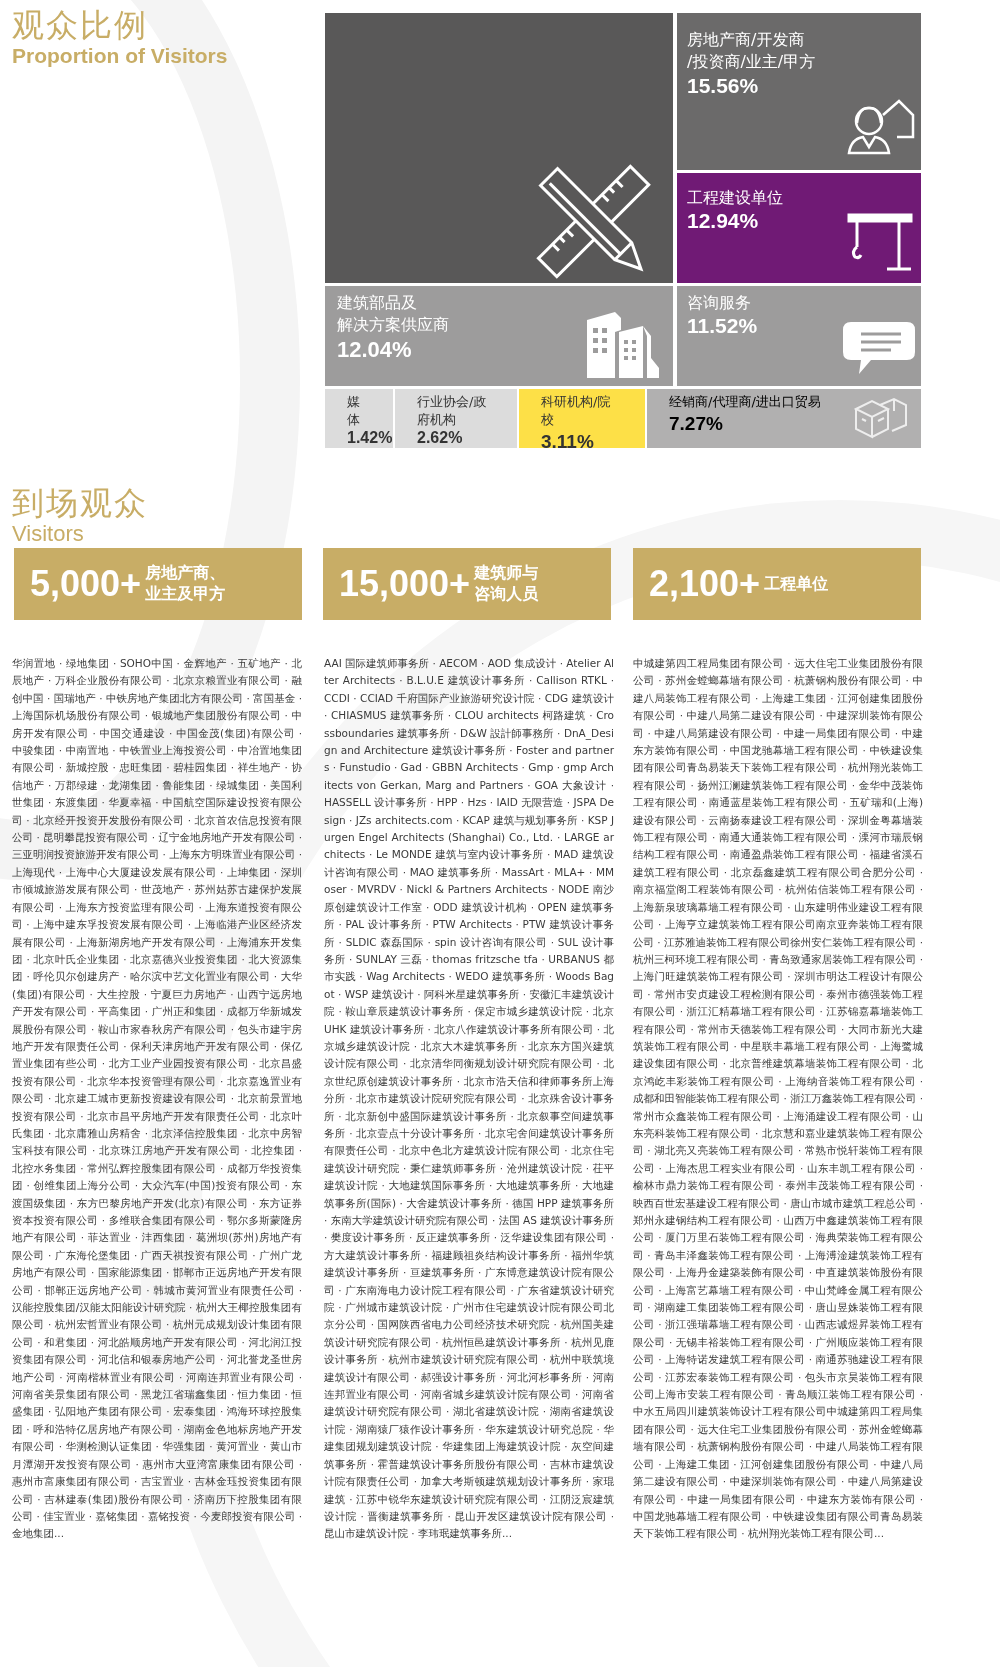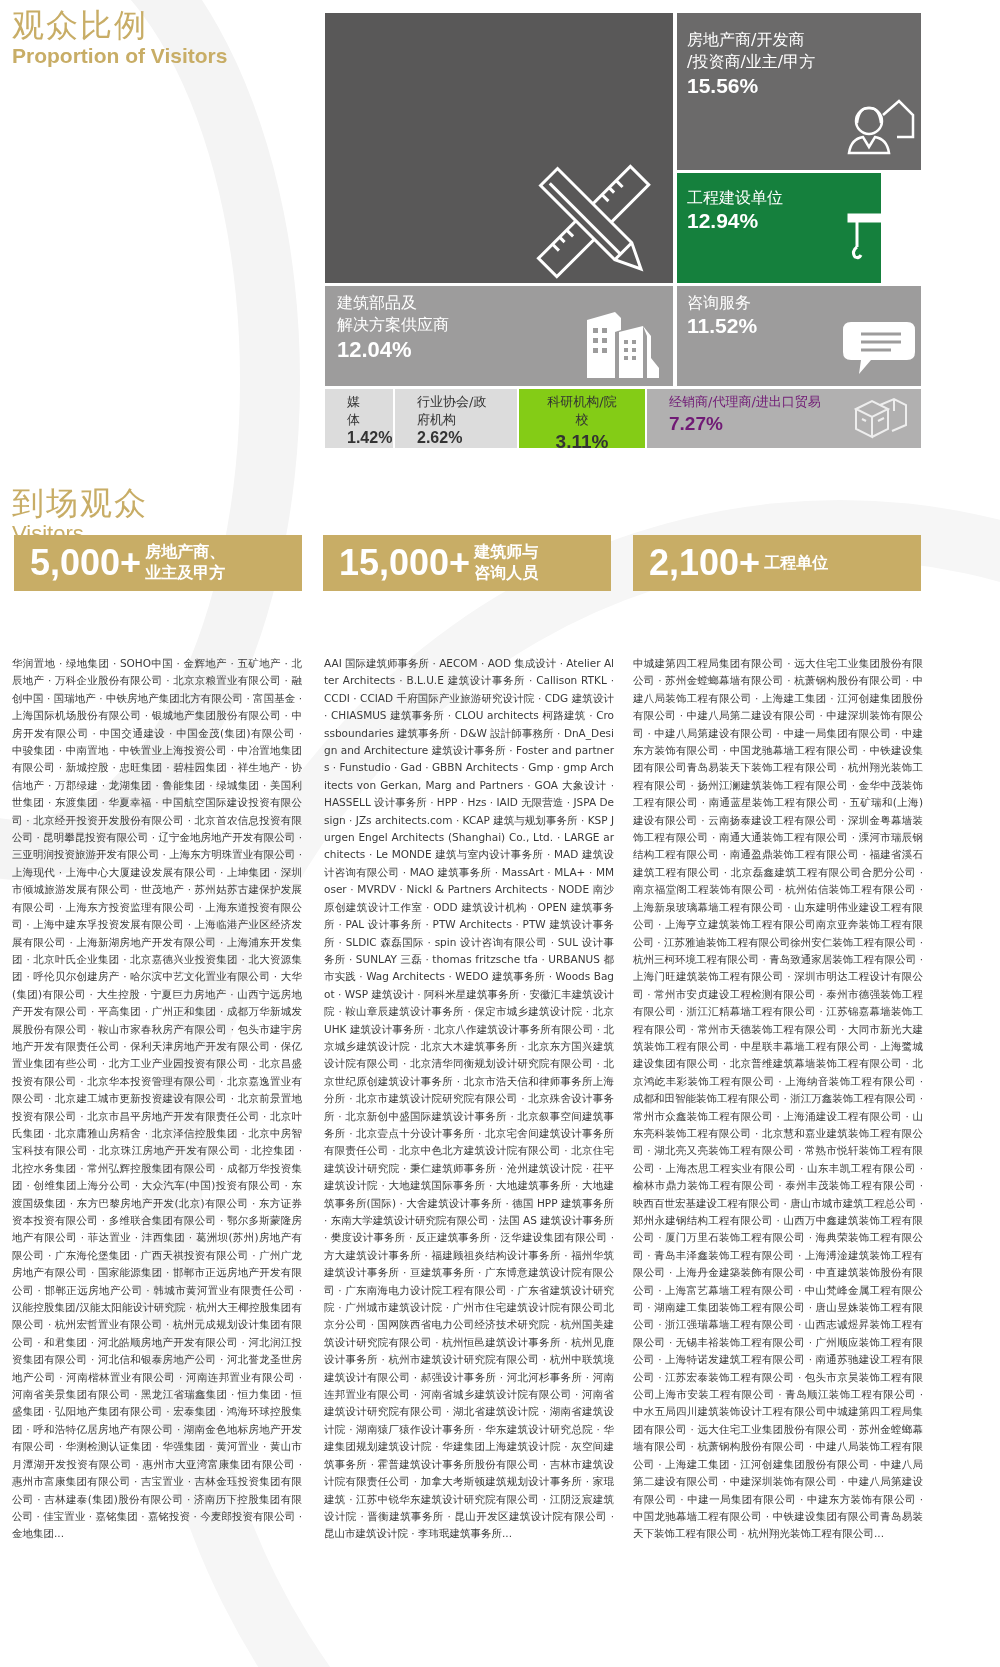--- a/index.html
+++ b/index.html
@@ -15,38 +15,38 @@
   .tile { position: absolute; color: #ffffff; overflow: hidden; }
   .tile .label { font-size: 16px; line-height: 1.4; }
   .tile .pct { font-family: "Liberation Sans", sans-serif; font-weight: bold; }
   .tile .icon { position: absolute; }
 
   .t-arch { left: 325px; top: 13px; width: 348px; height: 270px; background: #595858; padding: 18px 14px; }
   .t-arch .label { font-size: 30px; line-height: 1.2; }
   .t-arch .pct { font-size: 38px; margin-top: 2px; }
   .t-dev { left: 677px; top: 13px; width: 244px; height: 157px; background: #6b6a6a; padding: 16px 10px; }
   .t-dev .pct { font-size: 21px; }
-  .t-eng { left: 677px; top: 173px; width: 204px; height: 110px; background: #15803d; padding: 14px 10px; }
+  .t-eng { left: 677px; top: 173px; width: 244px; height: 110px; background: #701a75; padding: 14px 10px; }
   .t-eng .pct { font-size: 21px; }
   .t-sup { left: 325px; top: 286px; width: 348px; height: 100px; background: #9d9c9c; padding: 6px 12px; }
   .t-sup .pct { font-size: 22px; }
   .t-con { left: 677px; top: 286px; width: 244px; height: 100px; background: #9d9c9c; padding: 6px 10px; }
   .t-con .pct { font-size: 21px; }
 
   .small { position: absolute; top: 389px; height: 59px; padding: 4px 22px; }
   .small .label { font-size: 13px; }
   .small .pct { font-size: 16px; }
   .t-media { left: 325px; width: 68px; background: #dcdcdc; color: #333; }
   .t-assoc { left: 395px; width: 122px; background: #dcdcdc; color: #333; }
-  .t-sci { left: 519px; width: 126px; background: #84cc16; color: #333; text-align: center; }
+  .t-sci { left: 519px; width: 126px; background: #fde047; color: #333; }
   .t-sci .pct { font-size: 19px; margin-top: 2px; }
-  .t-dist { left: 647px; width: 274px; background: #b1b0b0; color: #701a75; }
+  .t-dist { left: 647px; width: 274px; background: #b1b0b0; color: #000000; }
   .t-dist .pct { font-size: 19px; margin-top: 2px; }
 
-  .stat { position: absolute; top: 535px; height: 56px; background: #c8ad66; color: #fff; display: flex; align-items: center; padding-left: 16px; }
+  .stat { position: absolute; top: 548px; height: 72px; background: #c8ad66; color: #fff; display: flex; align-items: center; padding-left: 16px; }
   .stat .num { font-family: "Liberation Sans", sans-serif; font-size: 36px; font-weight: bold; }
   .stat .plus { font-family: "Liberation Sans", sans-serif; font-size: 36px; font-weight: bold; margin-right: 4px; }
   .stat .desc { font-size: 16px; font-weight: bold; line-height: 1.3; }
   .s1 { left: 14px; width: 288px; }
   .s2 { left: 323px; width: 288px; }
   .s3 { left: 633px; width: 288px; }
 
   .col { position: absolute; top: 655px; width: 290px; font-size: 10.5px; line-height: 17.4px; color: #3a3a3a; text-align: justify; word-break: break-all; }
   .c1 { left: 12px; }
   .c2 { left: 324px; }

